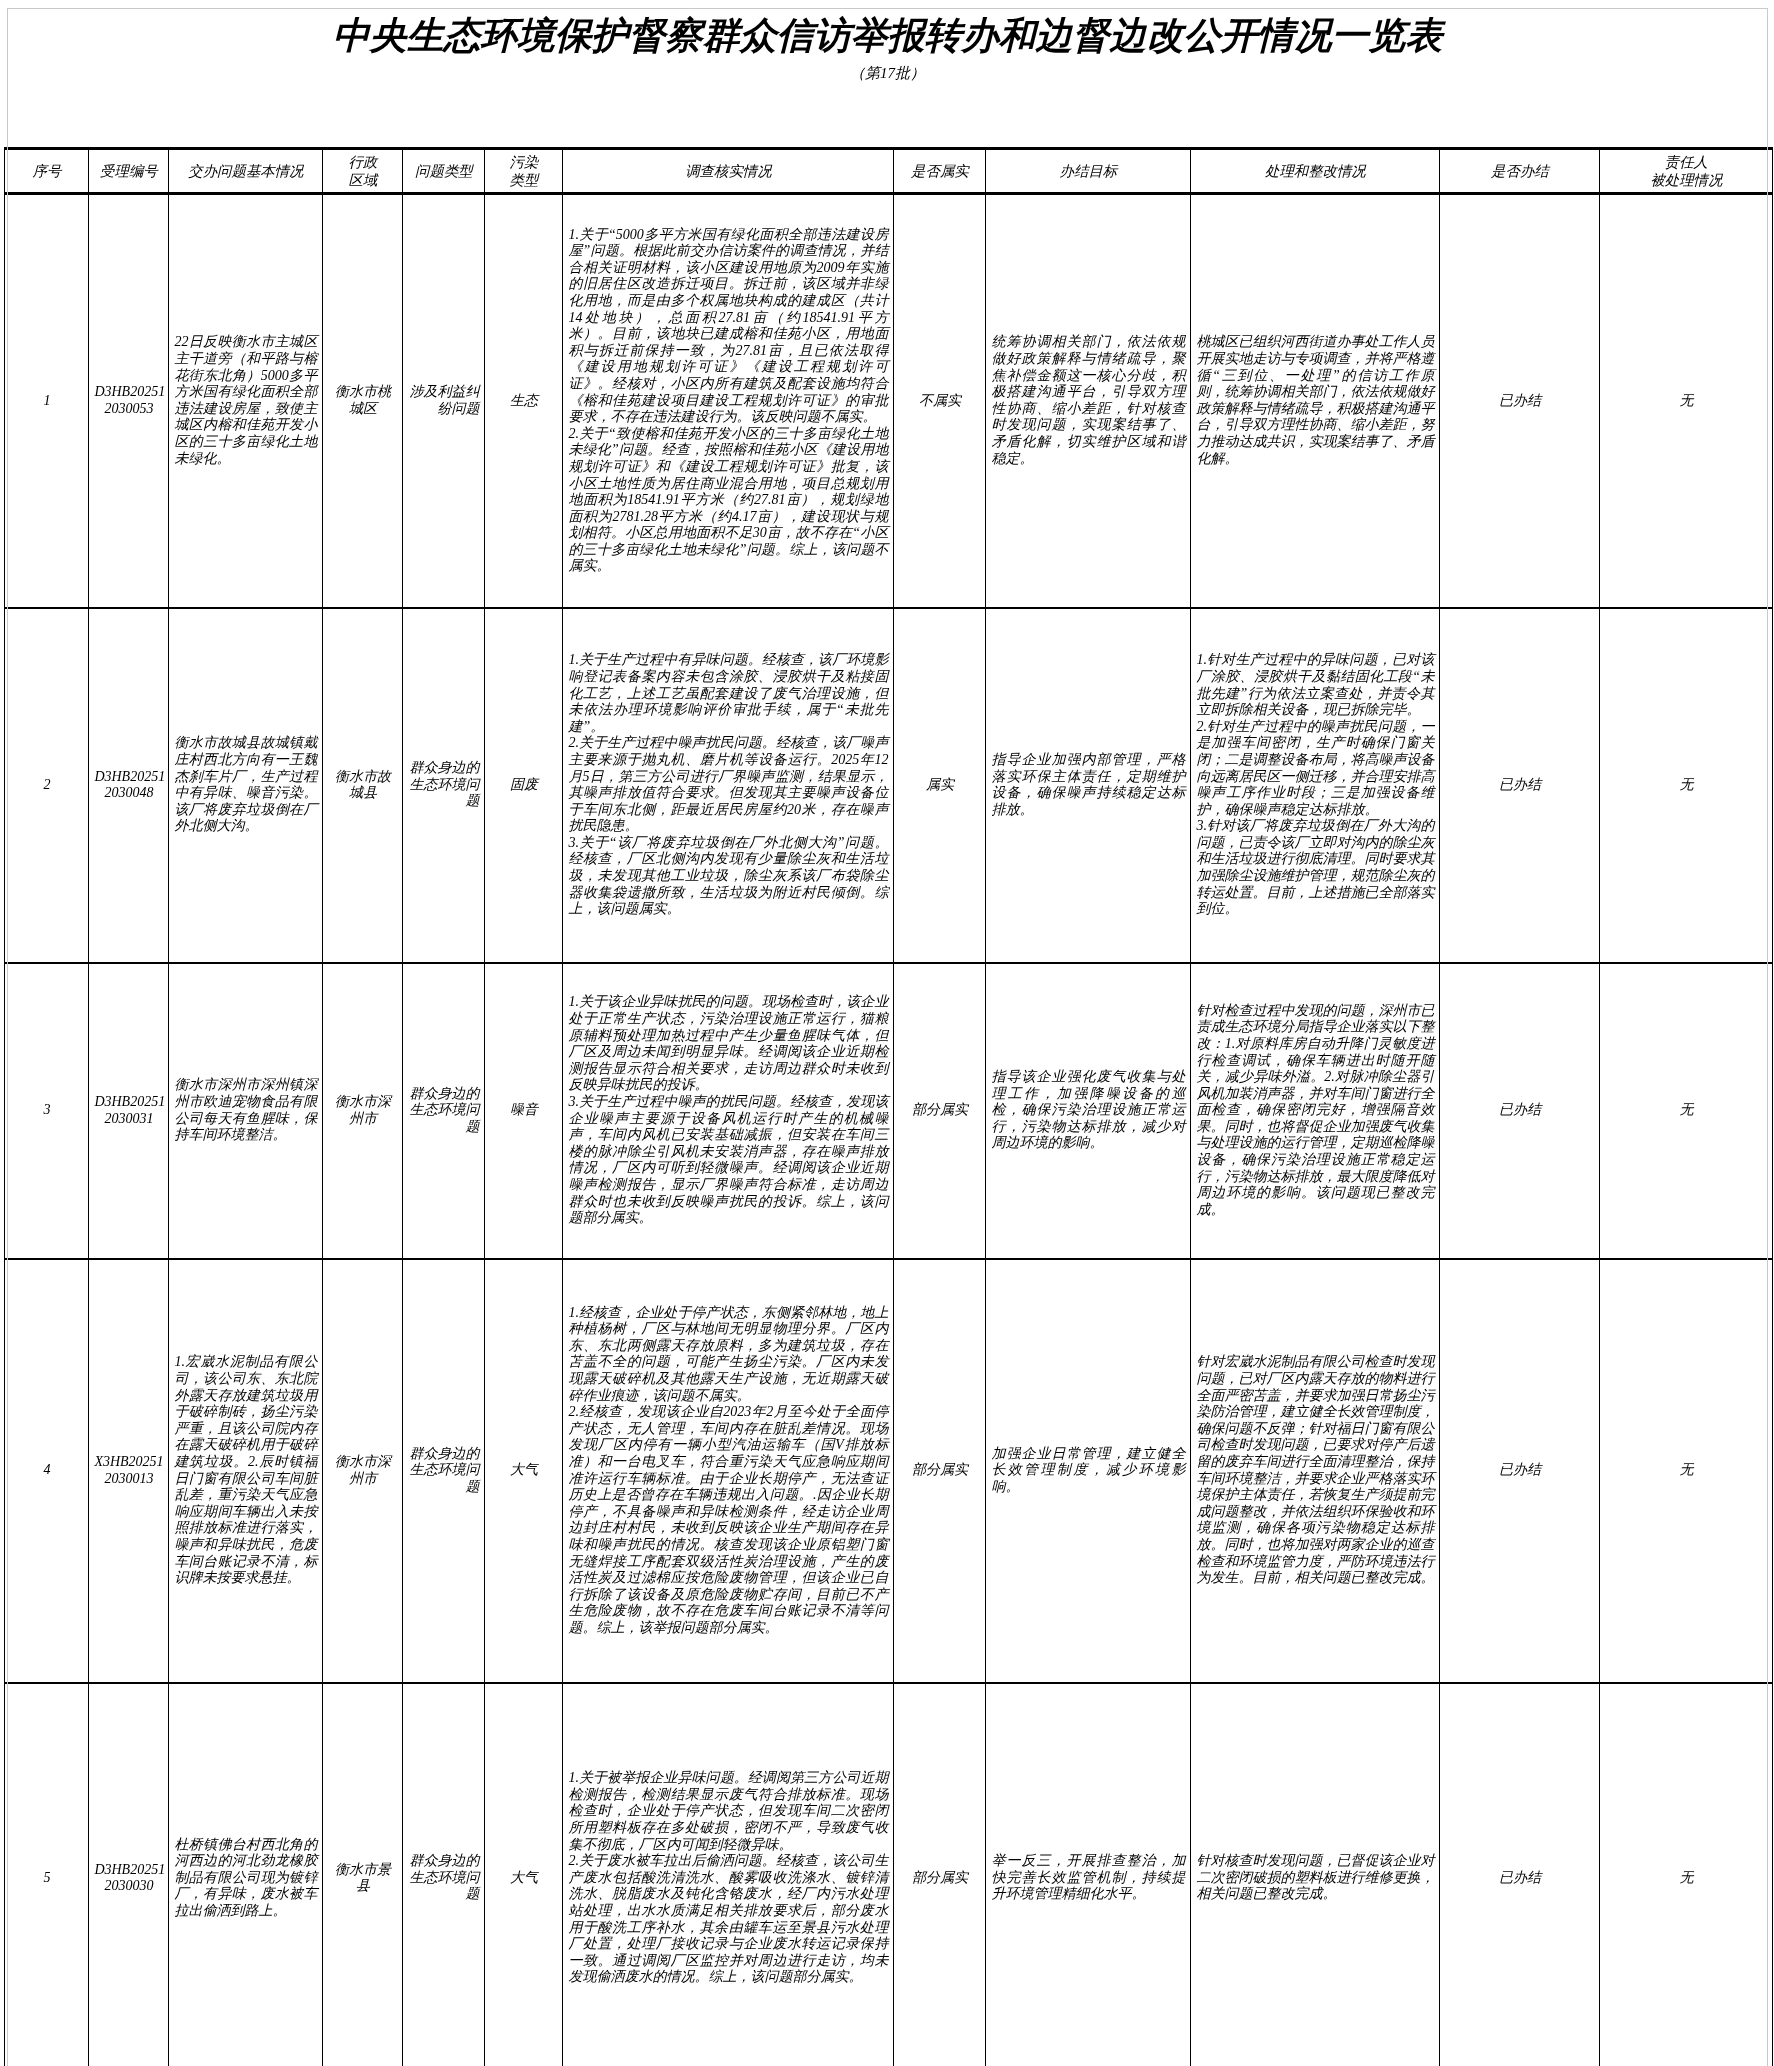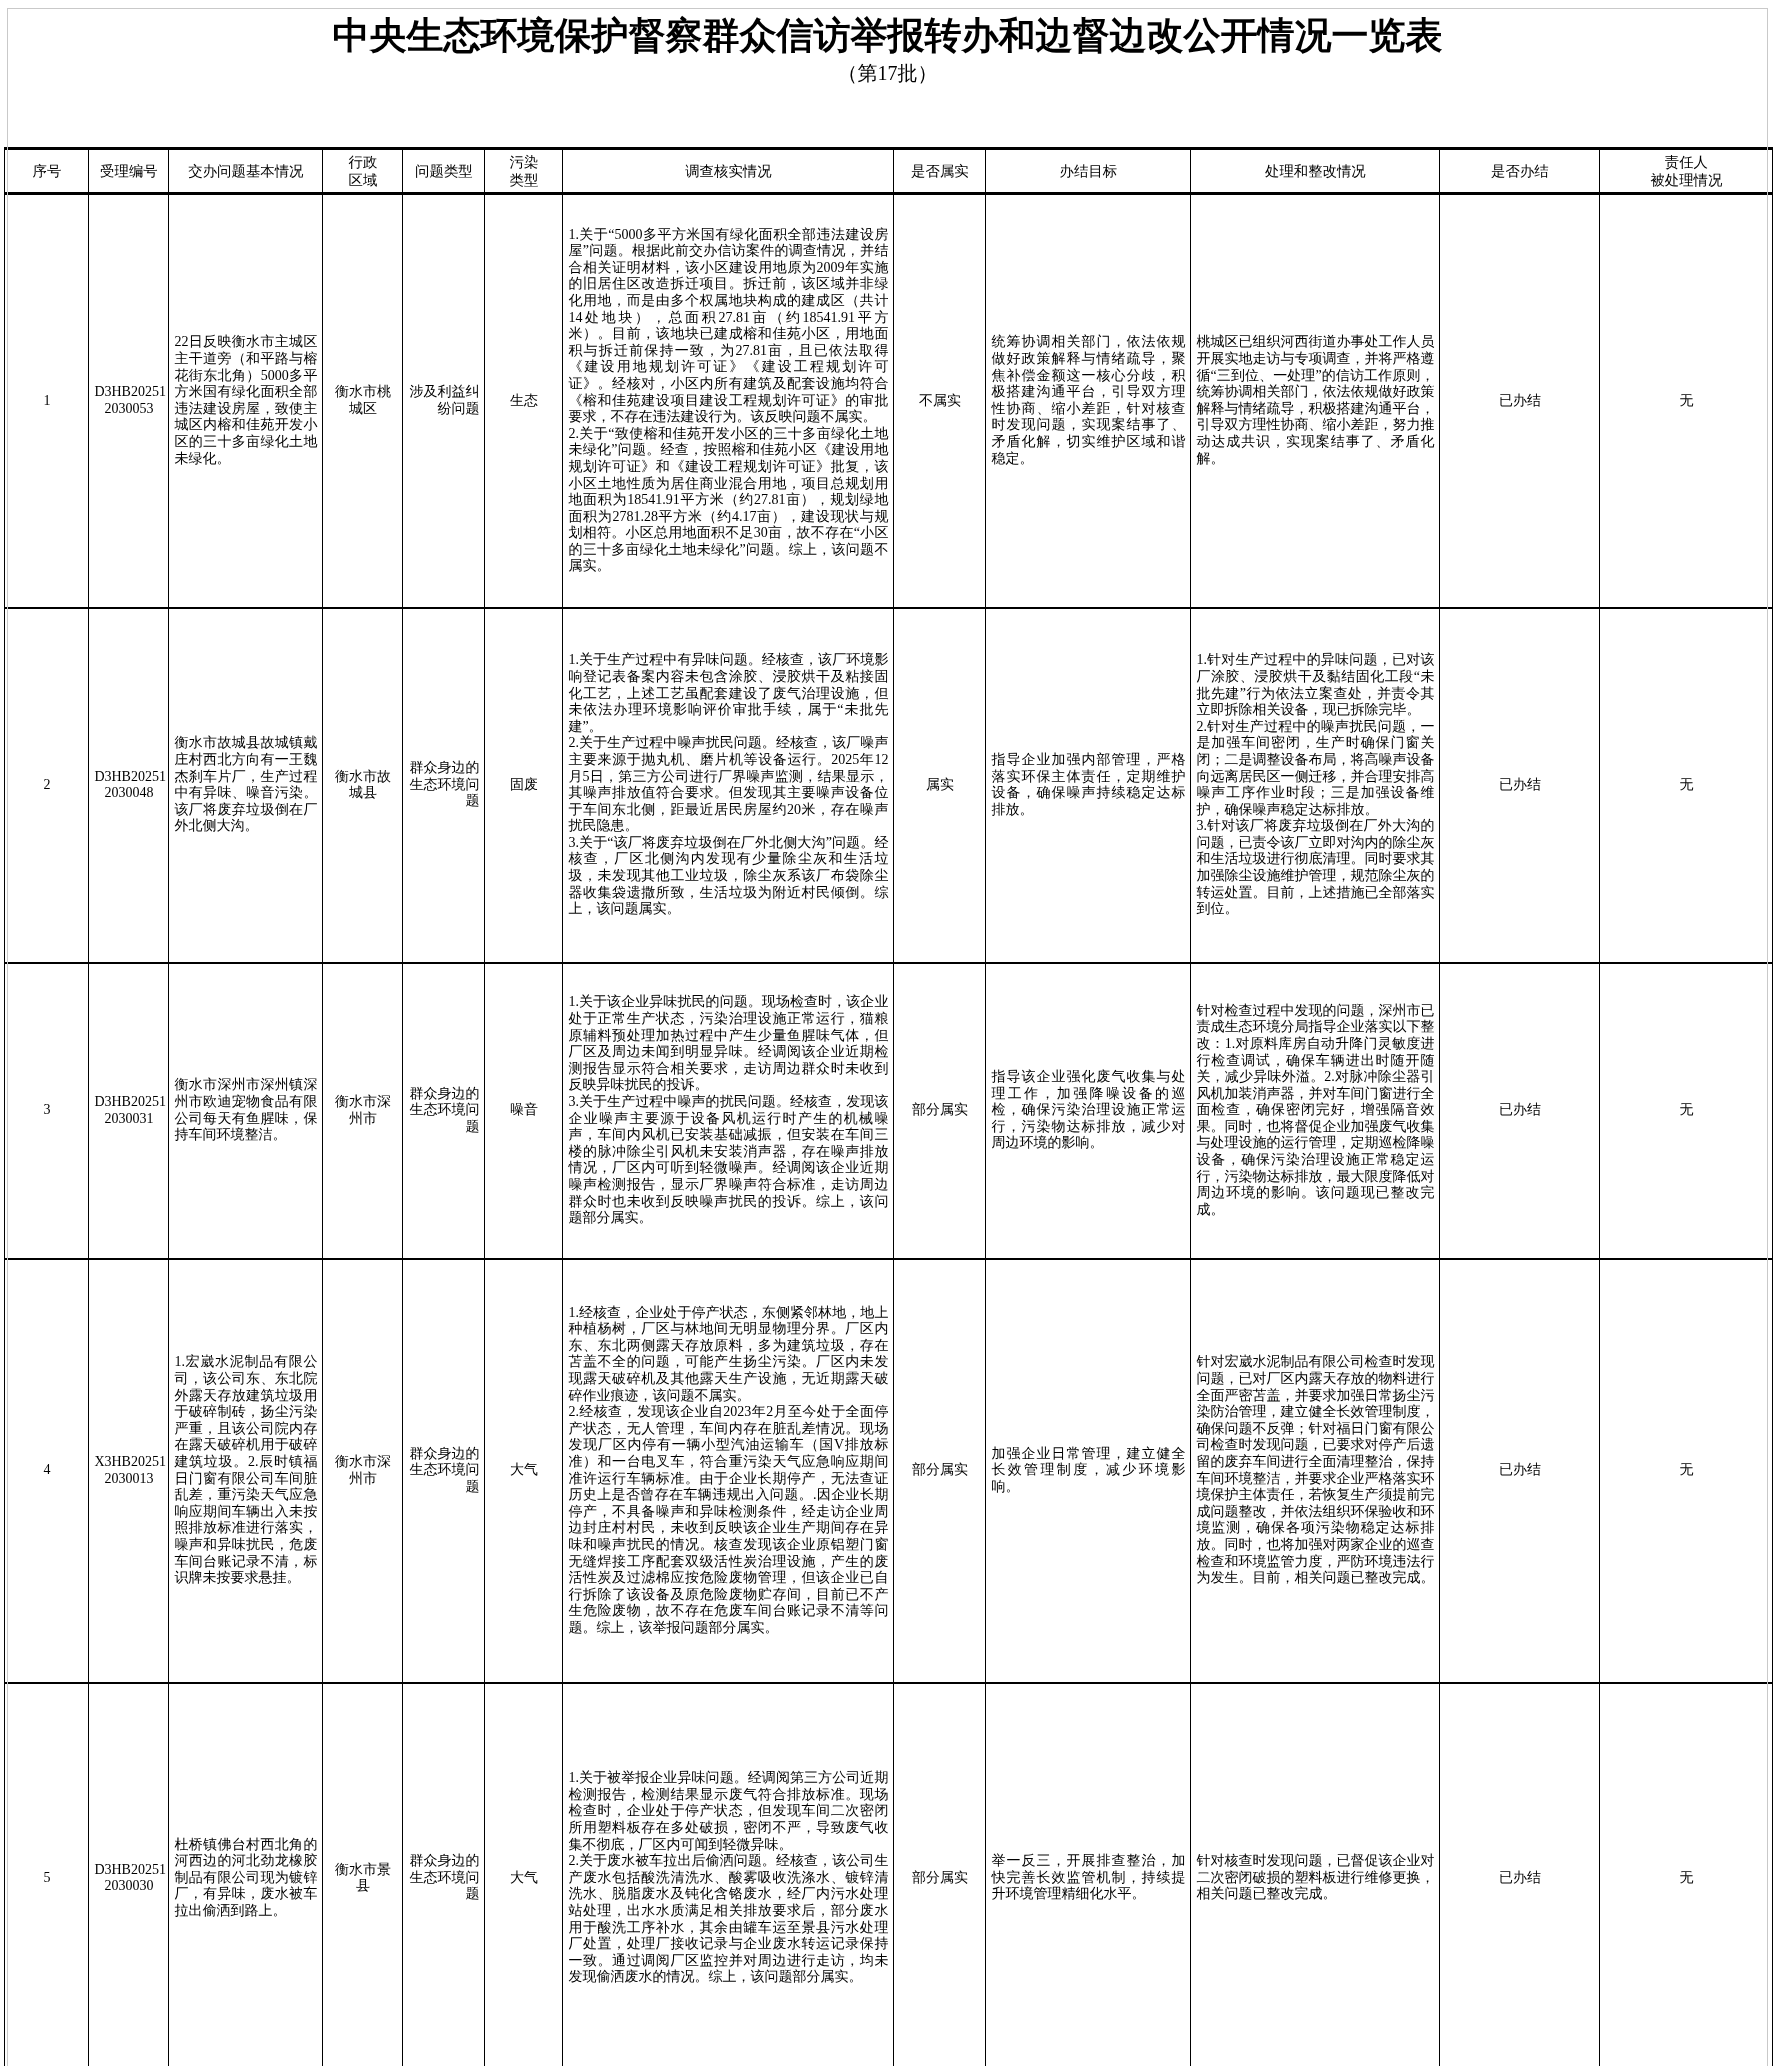--- a/index.html
+++ b/index.html
@@ -8,37 +8,38 @@
     width: 1775px;
     background: #ffffff;
     color: #000000;
     font-family: "Liberation Serif", "DejaVu Serif", serif;
   }
   .page {
     position: relative;
     width: 1775px;
     height: 2066px;
     overflow: hidden;
+    font-style: italic;
   }
   .page-frame {
     position: absolute;
     left: 6.6px; top: 7.8px; right: 6.6px; bottom: 0;
     border: 1.1px solid #c9c9c9;
     border-bottom: none;
     pointer-events: none;
   }
   .doc-header { text-align: center; padding-top: 15.5px; }
   .doc-title {
     font-size: 37px;
     font-weight: bold;
     line-height: 40px;
     white-space: nowrap;
   }
   .doc-subtitle {
-    font-size: 20px;
+    font-size: 15px;
     line-height: 25.5px;
     margin-top: 5.5px;
   }
   table.grid {
     table-layout: fixed;
     border-collapse: collapse;
     width: 1766px;
     margin-left: 4.4px;
     margin-top: 60px;
   }

